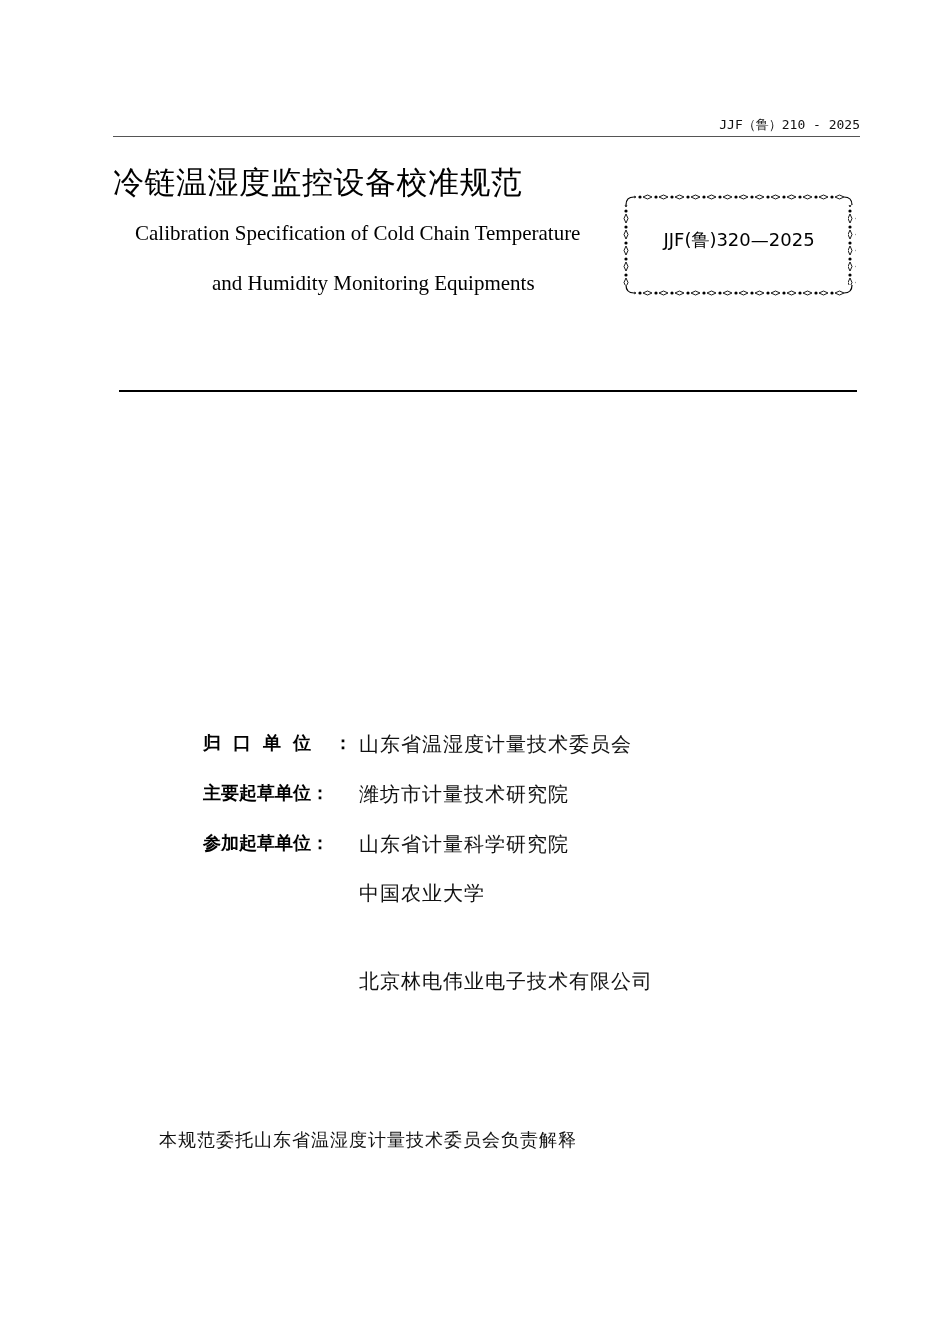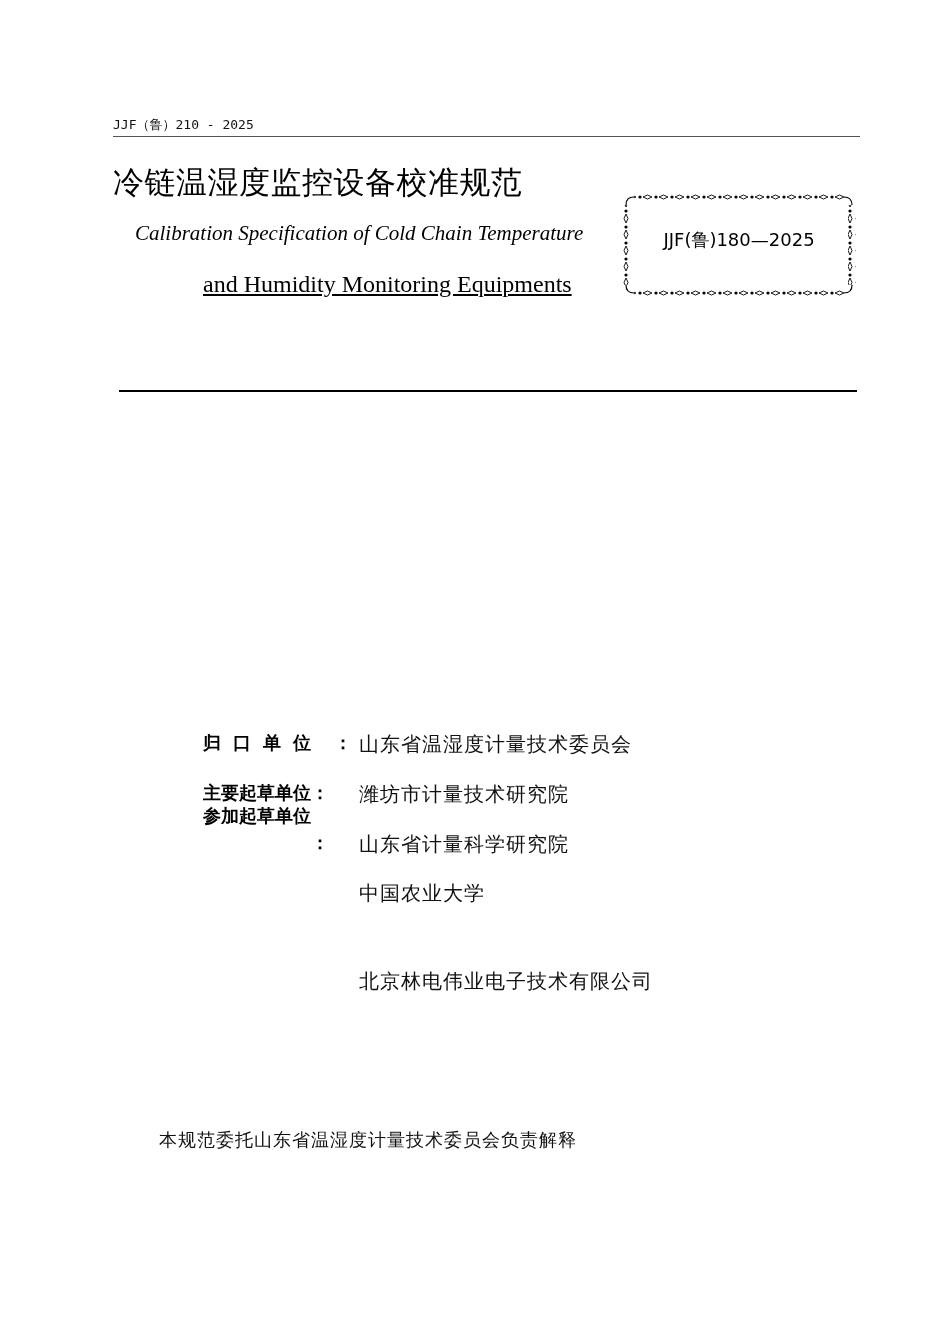--- a/index.html
+++ b/index.html
@@ -12,21 +12,21 @@
       height: 1344px;
       position: relative;
       overflow: hidden;
       font-family: "DejaVu Sans", sans-serif;
       color: #000;
     }
     .abs { position: absolute; }
 
     .running-header {
       left: 113px; width: 747px; top: 116px;
-      text-align: left;
+      text-align: right;
       font-family: "DejaVu Sans Mono", monospace;
       font-size: 13px;
       letter-spacing: 0px;
       color: #111;
     }
     .header-rule {
       left: 113px; width: 747px; top: 136px;
       height: 0;
       border-top: 1.5px solid #555;
     }
@@ -36,28 +36,26 @@
       font-family: "DejaVu Sans", sans-serif;
       font-size: 31px;
       letter-spacing: 0.5px;
       white-space: nowrap;
     }
     .title-en-1 {
       left: 135px; top: 221px;
       font-family: "Liberation Serif", serif;
       font-size: 21px;
       white-space: nowrap;
-      font-style: italic;
     }
     .title-en-2 {
-      left: 203px; top: 271px;
+      left: 212px; top: 271px;
       font-family: "Liberation Serif", serif;
-      font-size: 24px;
+      font-size: 21px;
       white-space: nowrap;
-      text-decoration: underline;
     }
 
     .code-box {
       left: 622px; top: 193px;
       width: 234px; height: 104px;
     }
     .code-box svg { position: absolute; left: 0; top: 0; }
     .code-text {
       position: absolute;
       left: 0; right: 0; top: 35px;
@@ -128,32 +126,32 @@
     </defs>
     <rect x="12" y="0" width="210" height="8" fill="url(#hpat)"></rect>
     <rect x="12" y="96" width="210" height="8" fill="url(#hpat)"></rect>
     <rect x="0" y="12" width="8" height="80" fill="url(#vpat)"></rect>
     <rect x="226" y="12" width="8" height="80" fill="url(#vpat)"></rect>
     <path d="M4,12 Q4,4 12,4" fill="none" stroke="#000" stroke-width="1.2"></path>
     <path d="M222,4 Q230,4 230,12" fill="none" stroke="#000" stroke-width="1.2"></path>
     <path d="M4,92 Q4,100 12,100" fill="none" stroke="#000" stroke-width="1.2"></path>
     <path d="M222,100 Q230,100 230,92" fill="none" stroke="#000" stroke-width="1.2"></path>
   </svg>
-  <div class="code-text">JJF(鲁)180—2025</div>
+  <div class="code-text">JJF(鲁)320—2025</div>
 </div>
 
 <div class="abs main-rule"></div>
 
 <div class="abs org-label spaced" style="top:731px;">归口单位</div>
 <div class="abs org-colon" style="left:334px; top:731px;">：</div>
 <div class="abs org-value" style="top:731px;">山东省温湿度计量技术委员会</div>
 
 <div class="abs org-label" style="top:781px;">主要起草单位</div>
 <div class="abs org-colon" style="left:311px; top:781px;">：</div>
 <div class="abs org-value" style="top:781px;">潍坊市计量技术研究院</div>
 
-<div class="abs org-label" style="top:804px;">参加起草单位</div>
+<div class="abs org-label" style="top:831px;">参加起草单位</div>
 <div class="abs org-colon" style="left:311px; top:831px;">：</div>
 <div class="abs org-value" style="top:831px;">山东省计量科学研究院</div>
 <div class="abs org-value" style="top:880px;text-align:right;">中国农业大学</div>
 <div class="abs org-value" style="top:930px;margin-top:38px;">北京林电伟业电子技术有限公司</div>
 
 <div class="abs footer-note">本规范委托山东省温湿度计量技术委员会负责解释</div>
 
 </body></html>

